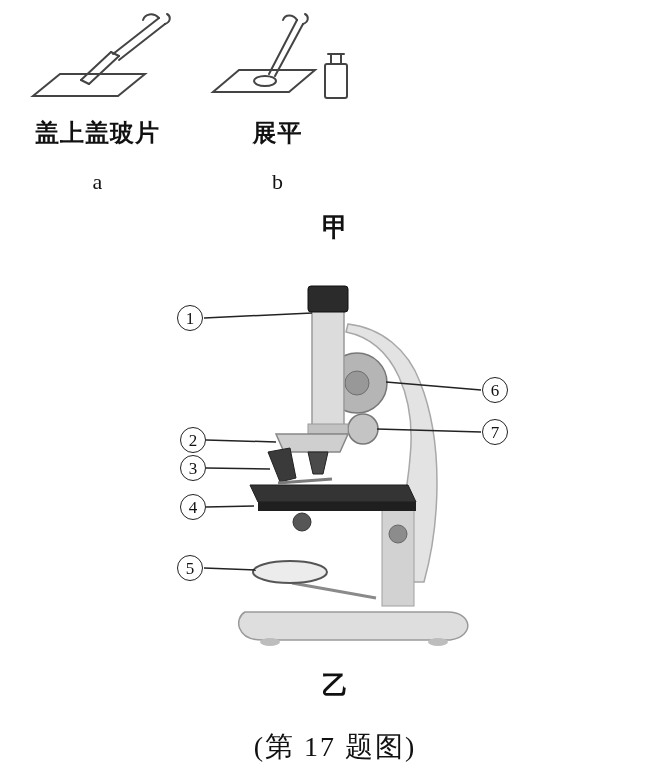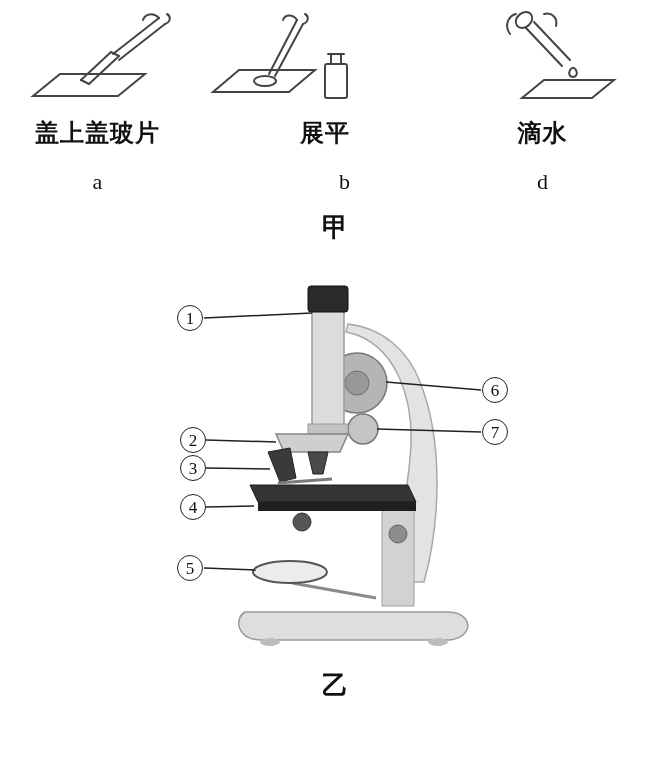--- a/index.html
+++ b/index.html
@@ -66,59 +66,41 @@
 
         <path d="M136,10 L90,46 M142,16 L96,52"></path>
         <path d="M136,10 C130,4 122,6 120,12"></path>
         <path d="M142,16 C148,14 148,8 144,6"></path>
       </svg>
     </span>
     <div class="step-caption">盖上盖玻片</div>
     <div class="step-letter">a</div>
   </div>
 
-  <div class="step-block" style="left:205px;width:145px;text-align:right;">
+  <div class="step-block" style="left:205px;width:145px;">
     <span>
       <svg class="step-sketch" width="150" height="105" viewBox="0 0 150 105" fill="none" stroke="#444" stroke-width="2" stroke-linecap="round">
 
         <path d="M8,84 L84,84 L110,62 L34,62 Z"></path>
 
         <ellipse cx="60" cy="73" rx="11" ry="5"></ellipse>
 
         <path d="M92,12 L64,66 M98,16 L70,68"></path>
         <path d="M92,12 C88,6 80,6 78,12"></path>
         <path d="M98,16 C104,14 104,8 100,6"></path>
 
         <rect x="120" y="56" width="22" height="34" rx="2"></rect>
         <path d="M126,46 L126,56 M136,46 L136,56 M123,46 L139,46"></path>
       </svg>
     </span>
     <div class="step-caption">展平</div>
     <div class="step-letter">b</div>
   </div>
 
 
-  <div class="step-block" style="left:470px;width:145px;">
-    <span>
-      <svg class="step-sketch" width="150" height="105" viewBox="0 0 150 105" fill="none" stroke="#444" stroke-width="2" stroke-linecap="round">
-
-        <path d="M52,90 L122,90 L144,72 L74,72 Z"></path>
-
-        <path d="M56,20 L92,58 M64,14 L100,52"></path>
-        <ellipse cx="54" cy="12" rx="9" ry="7" transform="rotate(-40 54 12)"></ellipse>
-
-        <path d="M40,26 C34,18 38,8 46,6"></path>
-        <path d="M74,6 C82,4 88,10 86,18"></path>
-
-        <path d="M100,62 C98,66 100,69 103,69 C106,69 108,66 106,62 C104,59 102,59 100,62 Z"></path>
-      </svg>
-    </span>
-    <div class="step-caption">滴水</div>
-    <div class="step-letter">d</div>
-  </div>
 
   <div class="group-label" style="top:210px;">甲</div>
 
   <div class="micro-wrap">
     <svg width="370" height="400" viewBox="0 0 370 400">
 
       <path d="M196,52 C246,62 266,120 260,178 C256,232 242,258 242,302 L274,302 C290,244 294,162 270,102 C258,70 232,48 198,44 Z" fill="#e3e3e3" stroke="#a8a8a8" stroke-width="1.5"></path>
 
       <rect x="232" y="230" width="32" height="96" fill="#d2d2d2" stroke="#a0a0a0"></rect>
       <circle cx="248" cy="254" r="9" fill="#8c8c8c" stroke="#666"></circle>
@@ -166,14 +148,15 @@
   <span class="num-circle" style="left:177px;top:305px;">1</span>
   <span class="num-circle" style="left:180px;top:427px;">2</span>
   <span class="num-circle" style="left:180px;top:455px;">3</span>
   <span class="num-circle" style="left:180px;top:494px;">4</span>
   <span class="num-circle" style="left:177px;top:555px;">5</span>
   <span class="num-circle" style="left:482px;top:377px;">6</span>
   <span class="num-circle" style="left:482px;top:419px;">7</span>
 
   <div class="group-label" style="top:668px;">乙</div>
 
+  <div class="fig-caption" style="top:728px;">(第 17 题图)</div>
 
 </div>
 
 </body></html>

